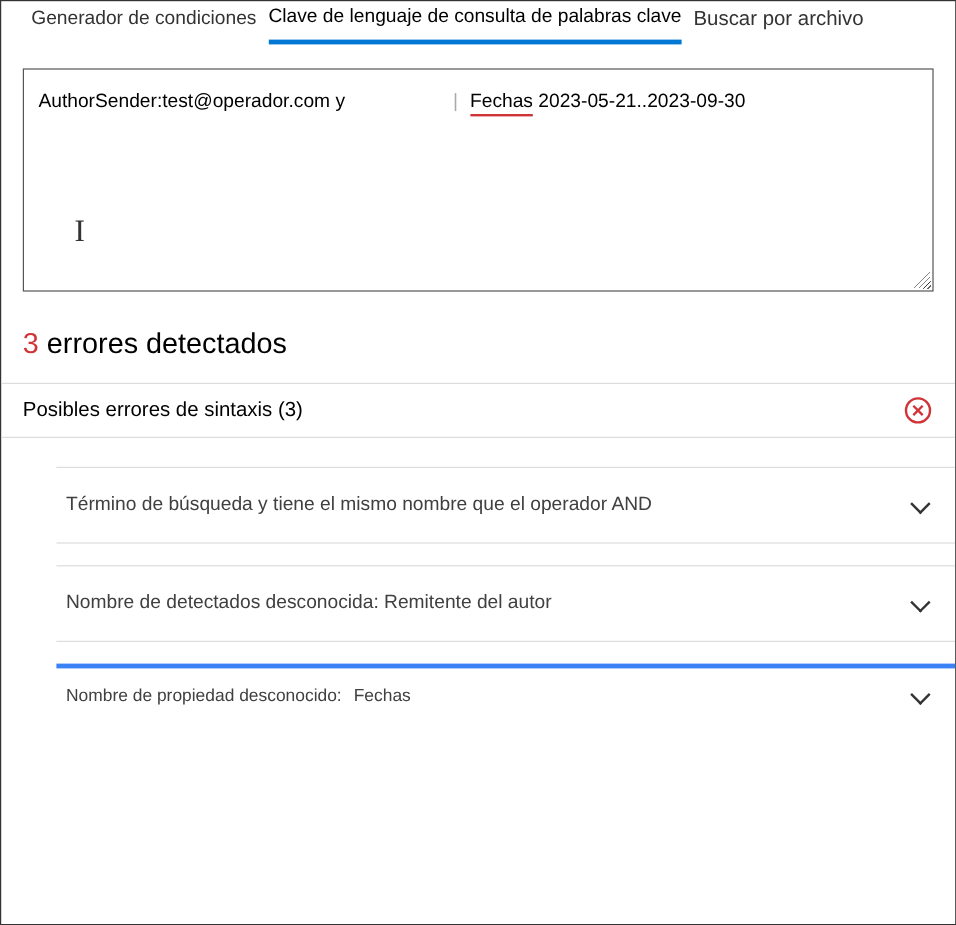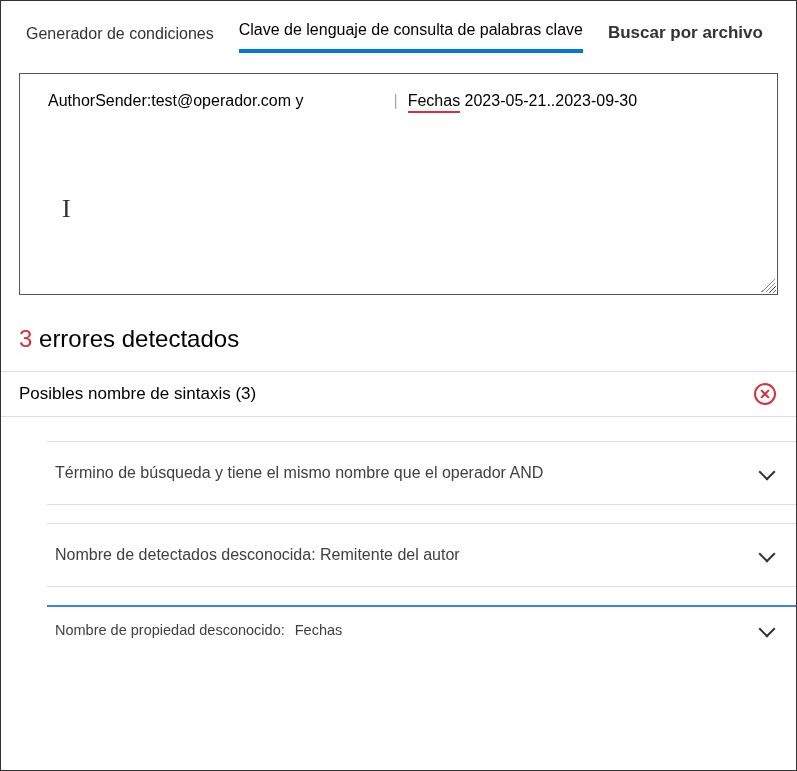--- a/index.html
+++ b/index.html
@@ -7,44 +7,44 @@
       font-family: 'Segoe UI', Tahoma, sans-serif;
       background: #fff;
       width: 797px;
       height: 771px;
       border: 1px solid #333;
       padding: 0;
       overflow: hidden;
     }
     .tabs {
       display: flex;
-      padding: 20px 25px 0 25px;
-      gap: 25px;
-      align-items: flex-end;
+      padding: 4px 25px 0 25px;
+      gap: 10px;
+      align-items: center;
     }
     .tab {
       font-size: 16px;
       color: #333;
       padding-bottom: 10px;
       cursor: pointer;
       white-space: nowrap;
     }
     .tab.active {
       border-bottom: 4px solid #0078d4;
       color: #000000;
     }
-    .tab.bold { font-weight: 700; font-size: 17px; }
+    .tab.bold { font-weight: 400; font-size: 17px; }
     .editor-wrap {
       padding: 20px 18px 0 18px;
     }
     .editor {
       width: 100%;
-      height: 222px;
+      height: 186px;
       border: 1px solid #555;
-      padding: 18px 28px;
+      padding: 18px 12px;
       position: relative;
       resize: both;
       overflow: auto;
       font-size: 16px;
       background: #fff;
     }
     .editor-line {
       display: flex;
       align-items: baseline;
       flex-wrap: nowrap;
@@ -115,21 +115,21 @@
       border-bottom: 1px solid #ddd;
       border-top: 1px solid #ddd;
       margin-top: 18px;
       font-size: 16px;
       color: #404040;
     }
     .issue-row:first-child { margin-top: 16px; }
     .issue-row.compact {
       padding: 14px 20px 14px 8px;
       font-size: 14.5px;
-      border-top: 2px solid #3b82f6;
+      border-top: 4px solid #3b82f6;
       border-bottom: none;
     }
     .issue-label .prop { margin-left: 6px; }
     .chevron {
       width: 18px; height: 18px;
       position: relative;
       cursor: pointer;
       flex-shrink: 0;
     }
     .chevron::before {
@@ -165,21 +165,21 @@
     <div class="resize-handle"></div>
   </div>
 </div>
 
 <div class="status">
   <span class="count">3</span><span> errores detectados</span>
 </div>
 
 <div class="section-head">
   <div>
-    <span>Posibles nombre de sintaxis (</span><span>3</span><span>)</span>
+    <span>Posibles errores de sintaxis (</span><span>3</span><span>)</span>
   </div>
   <div class="close-icon"></div>
 </div>
 
 <div class="issues">
 
   <div class="issue-row">
     <span>Término de búsqueda y tiene el mismo nombre que el operador AND</span>
     <span class="chevron"></span>
   </div>

